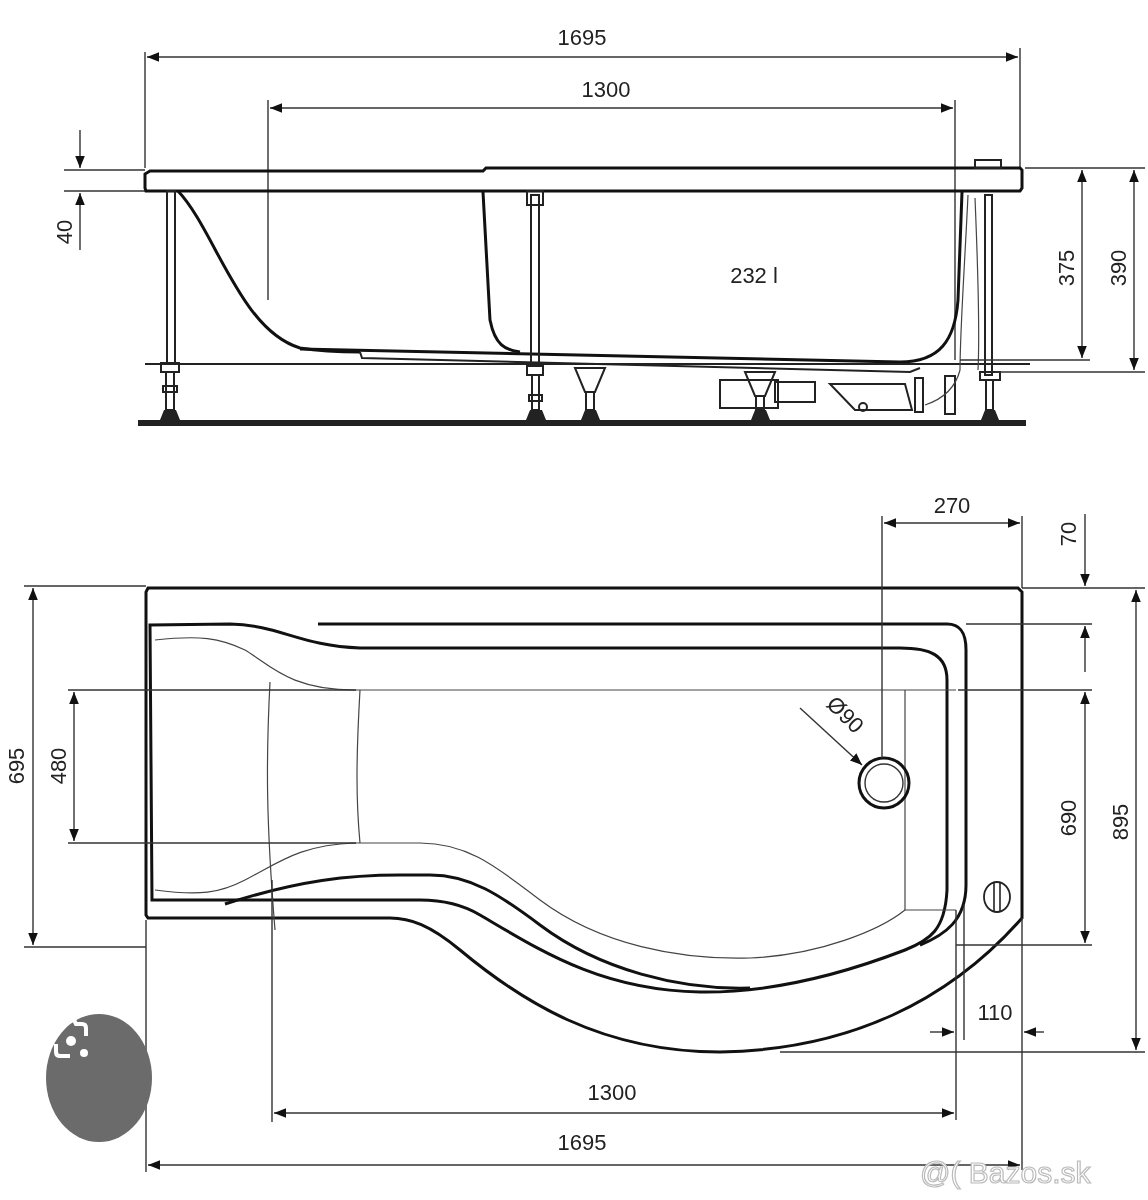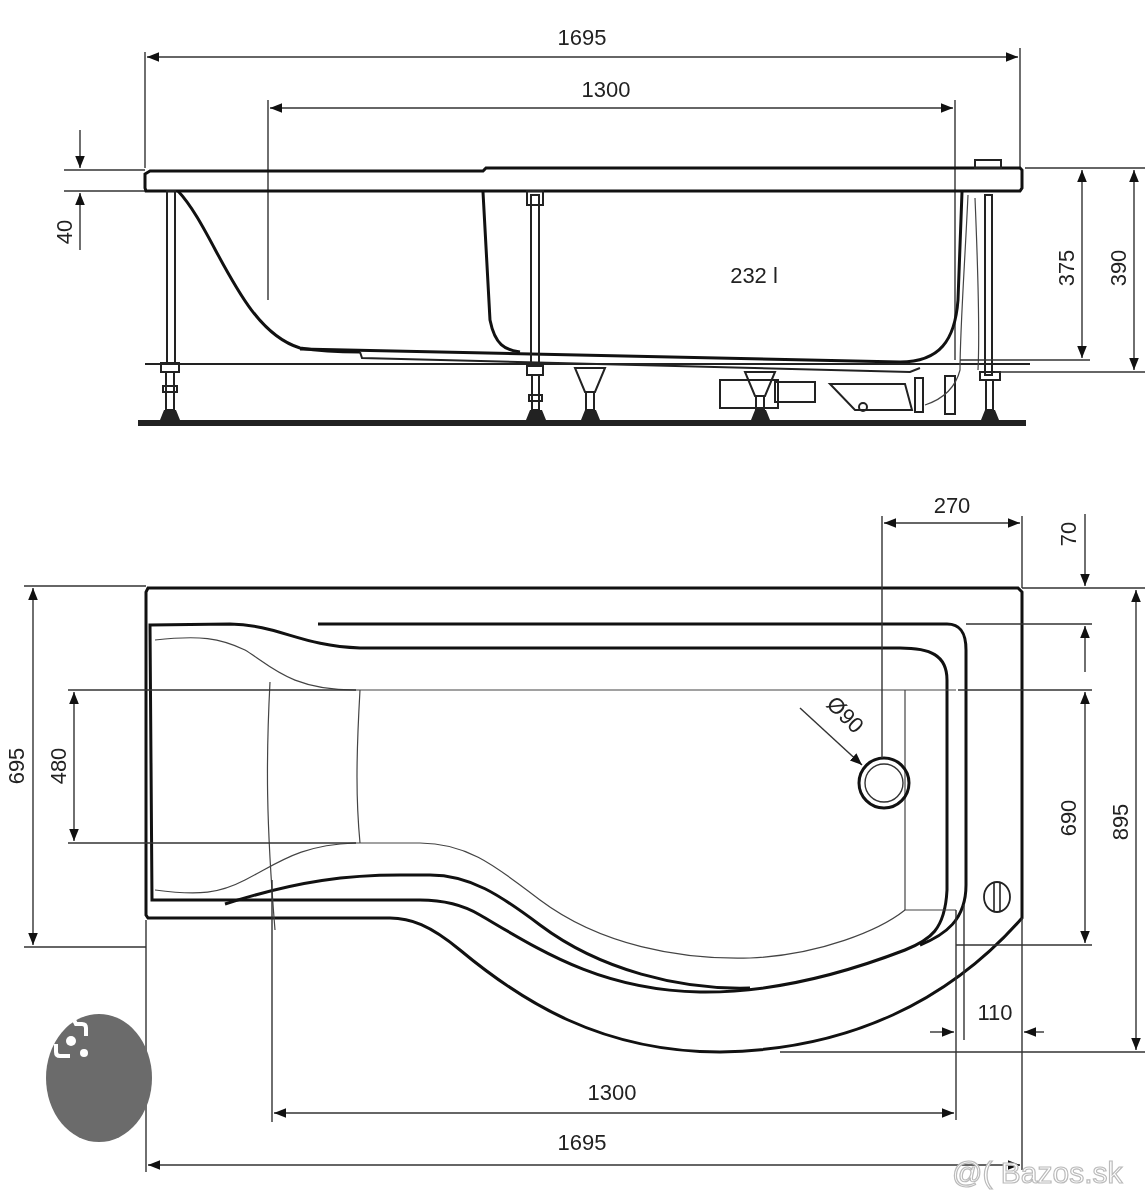--- a/index.html
+++ b/index.html
@@ -4,21 +4,21 @@
 <style>
   html, body { margin: 0; padding: 0; background: #ffffff; }
   body { width: 1148px; height: 1200px; position: relative; overflow: hidden; font-family: "Liberation Sans", sans-serif; }
   svg { position: absolute; left: 0; top: 0; }
   .dim-text { font-family: "Liberation Sans", sans-serif; font-size: 22px; fill: #222; }
   .thin { stroke: #333; stroke-width: 1.4; fill: none; }
   .thick { stroke: #111; stroke-width: 3; fill: none; }
   .med { stroke: #222; stroke-width: 2; fill: none; }
   .hair { stroke: #444; stroke-width: 1.2; fill: none; }
   .lens-btn { position: absolute; left: 46px; top: 1014px; width: 106px; height: 128px; border-radius: 50%; background: #6b6b6b; display: flex; align-items: center; justify-content: center; cursor: pointer; }
-  .watermark { position: absolute; left: 952px; top: 1156px; font-family: "Liberation Sans", sans-serif; font-size: 30px; color: #fff; -webkit-text-stroke: 1.2px #bbb; letter-spacing: 0px; }
+  .watermark { position: absolute; left: 920px; top: 1156px; font-family: "Liberation Sans", sans-serif; font-size: 30px; color: #fff; -webkit-text-stroke: 1.2px #bbb; letter-spacing: 0px; }
 </style>
 </head>
 <body>
 
 <svg width="1148" height="1200" viewBox="0 0 1148 1200" xmlns="http://www.w3.org/2000/svg">
   <defs>
     <marker id="arr" viewBox="0 0 10 10" refX="10" refY="5" markerWidth="12" markerHeight="12" orient="auto-start-reverse" markerUnits="userSpaceOnUse">
       <path d="M0,1 L10,5 L0,9 z" fill="#111"></path>
     </marker>
   </defs>

